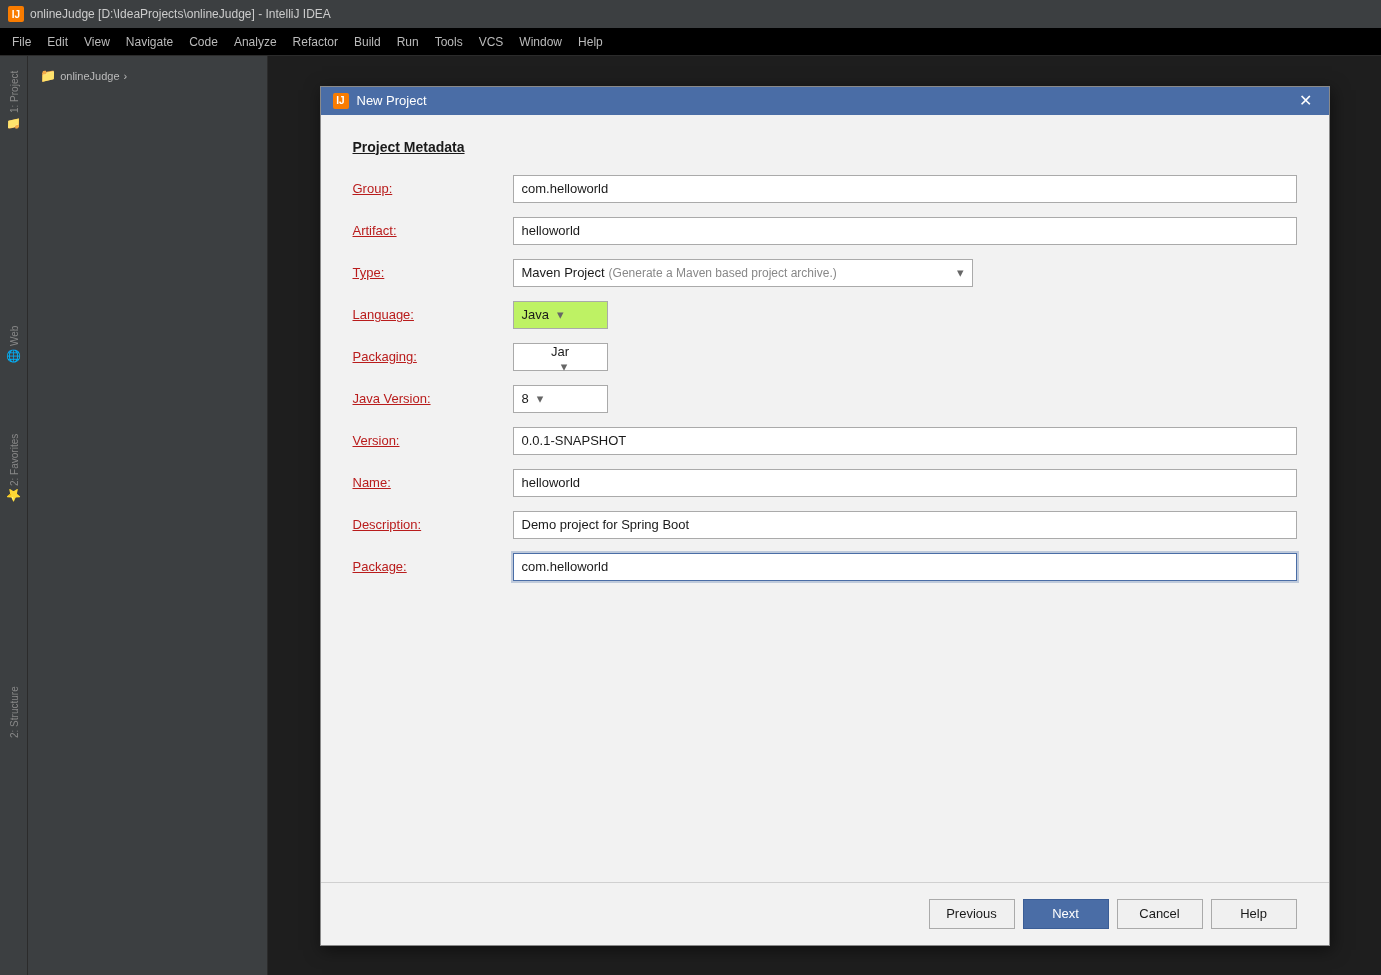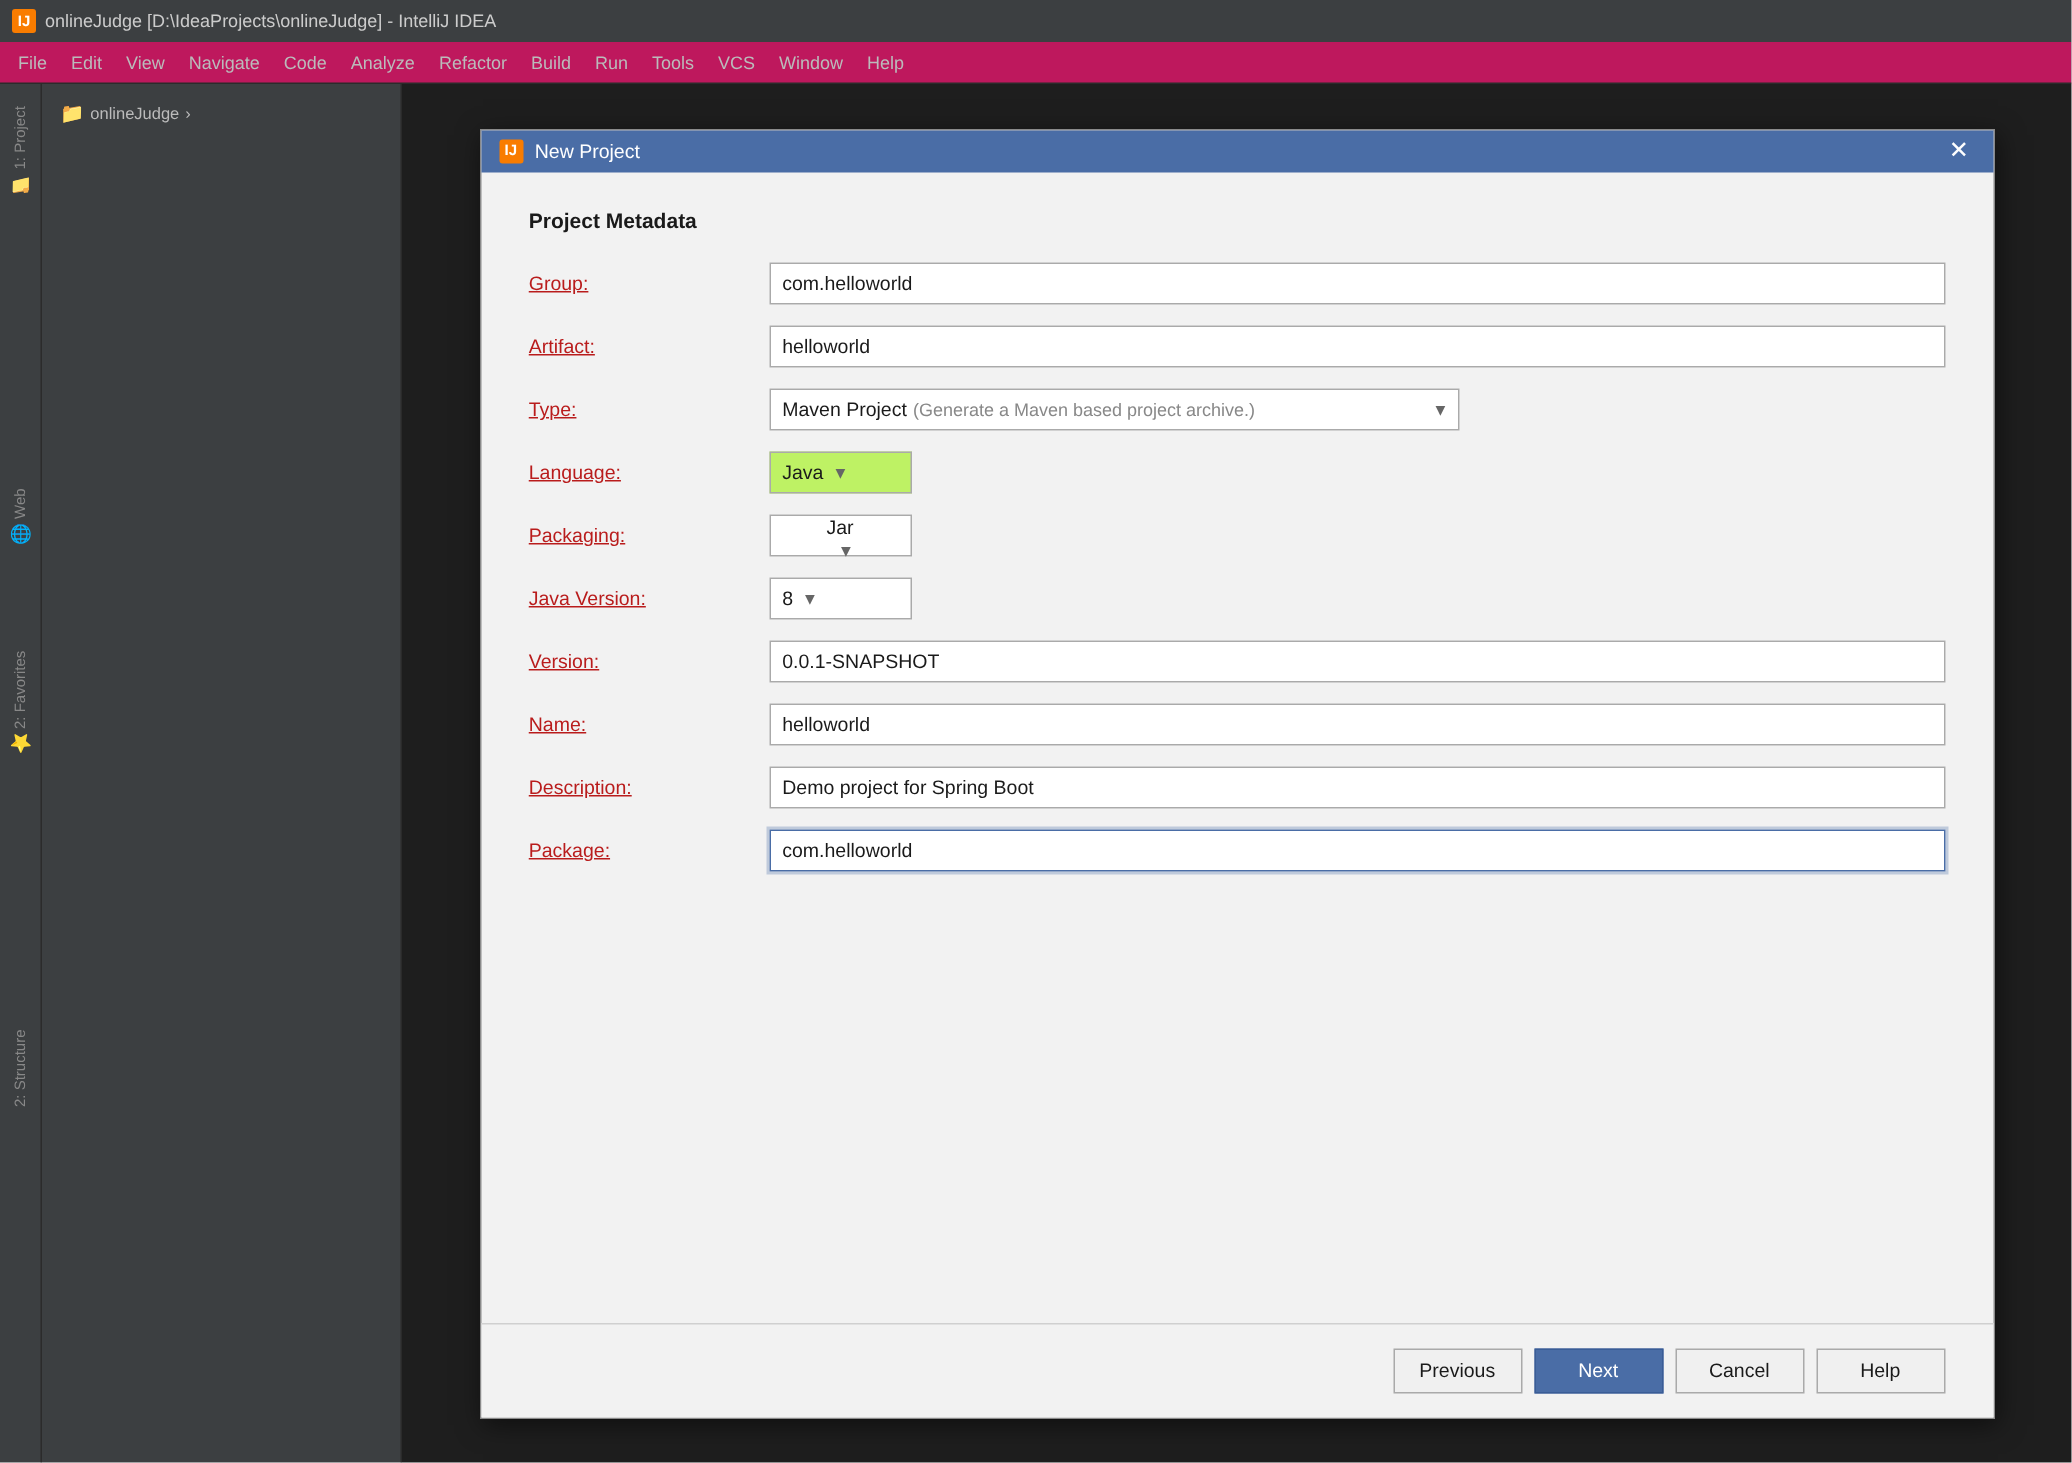--- a/index.html
+++ b/index.html
@@ -37,21 +37,21 @@
       color: white;
       flex-shrink: 0;
     }
     .titlebar-text {
       color: #cccccc;
       font-size: 12px;
     }
 
     
     .menubar {
-      background: #be185d;
+      background: #000000;
       height: 28px;
       display: flex;
       align-items: center;
       padding: 0 4px;
       border-bottom: 1px solid #2b2b2b;
     }
     .menubar-item {
       color: #bbbbbb;
       font-size: 12px;
       padding: 4px 8px;
@@ -179,20 +179,21 @@
     .dialog-content {
       padding: 24px 32px;
       flex: 1;
     }
 
     .section-title {
       font-size: 14px;
       font-weight: bold;
       color: #1a1a1a;
       margin-bottom: 20px;
+      text-decoration: underline;
     }
 
     
     .form-row {
       display: flex;
       align-items: center;
       margin-bottom: 14px;
     }
     .form-label {
       width: 160px;

